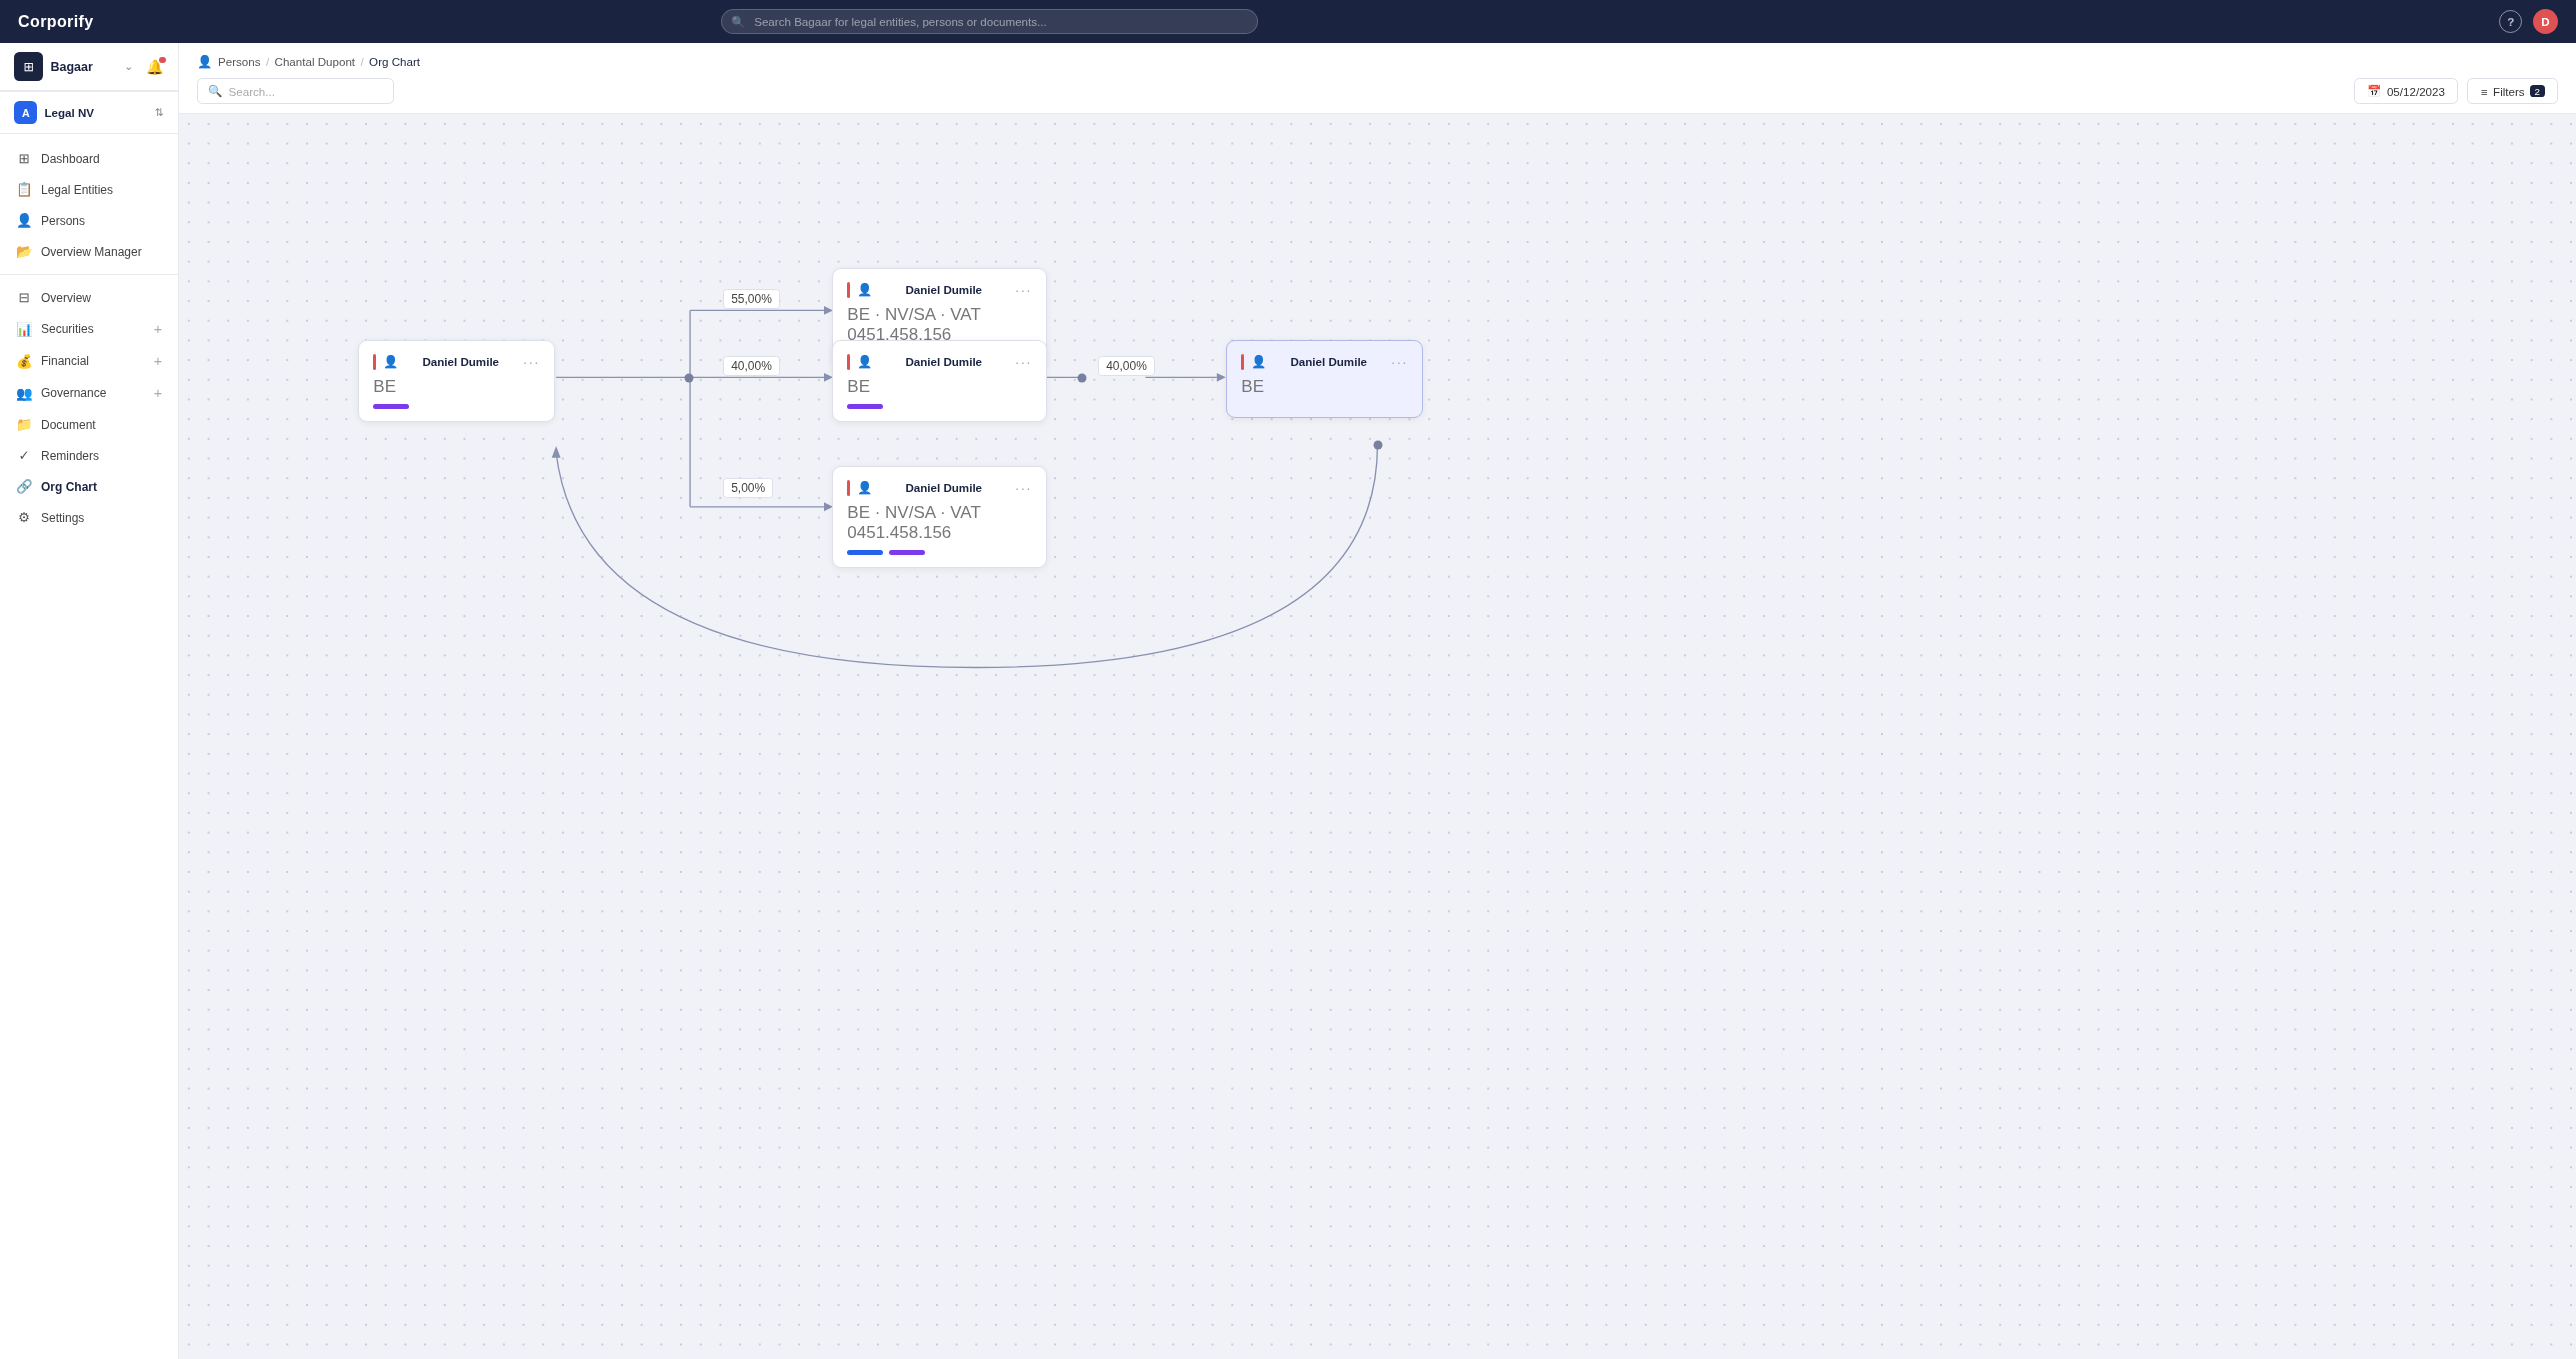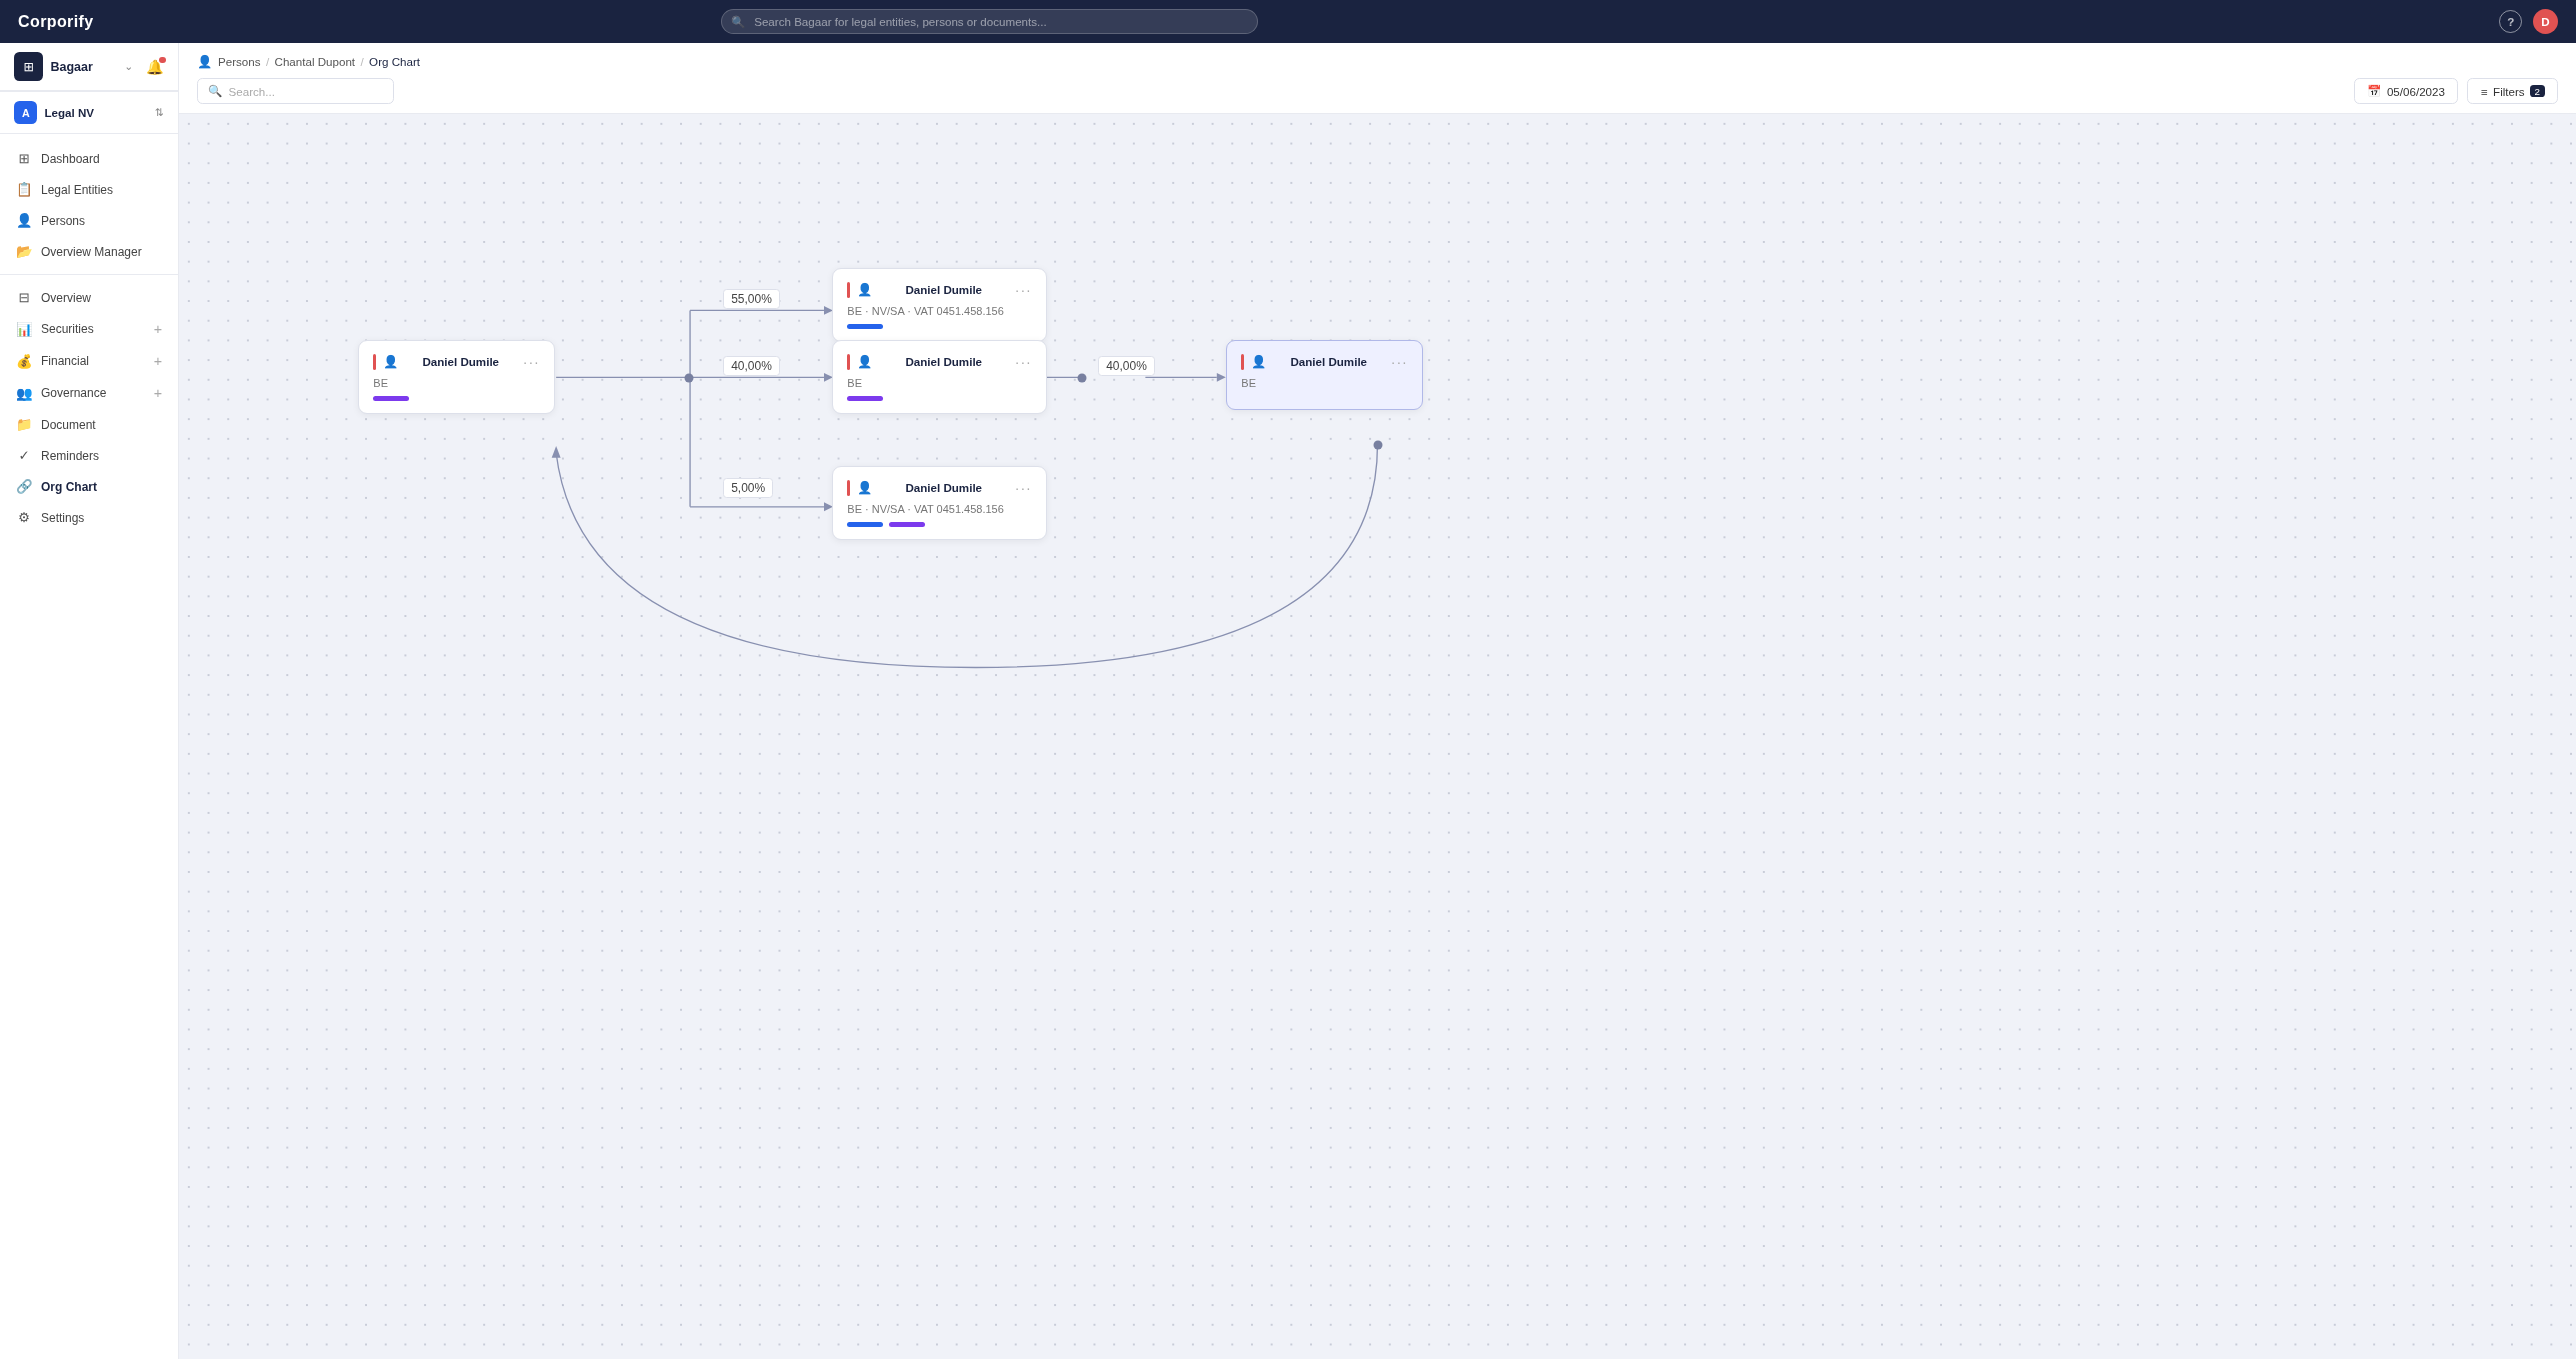--- a/index.html
+++ b/index.html
@@ -308,21 +308,21 @@
       flex: 1;
       text-align: center;
     }
     .org-node-menu {
       color: #aaa;
       font-size: 14.3px;
       cursor: pointer;
       letter-spacing: 0.9px;
     }
     .org-node-subtitle {
-      font-size: 11px;
+      font-size: 17px;
       color: #777;
       margin-bottom: 7.2px;
     }
     .org-node-tags {
       display: flex;
       gap: 5.4px;
       flex-wrap: wrap;
     }
     .org-tag {
       height: 4.5px;
@@ -480,21 +480,21 @@
       </div>
 
       <div class="content-toolbar">
         <div class="search-box">
           <span style="color:#aaa;font-size:11.6px;">🔍</span>
           <input type="text" placeholder="Search..." style="">
         </div>
 
         <div class="date-filter">
           <span style="font-size:11.6px;">📅</span>
-          <span>05/06/2023</span>
+          <span>05/12/2023</span>
         </div>
 
         <div class="filter-btn">
           <span style="font-size:11.6px;">≡</span>
           <span>Filters</span>
           <span class="filter-badge">2</span>
         </div>
       </div>
     </div>
 

